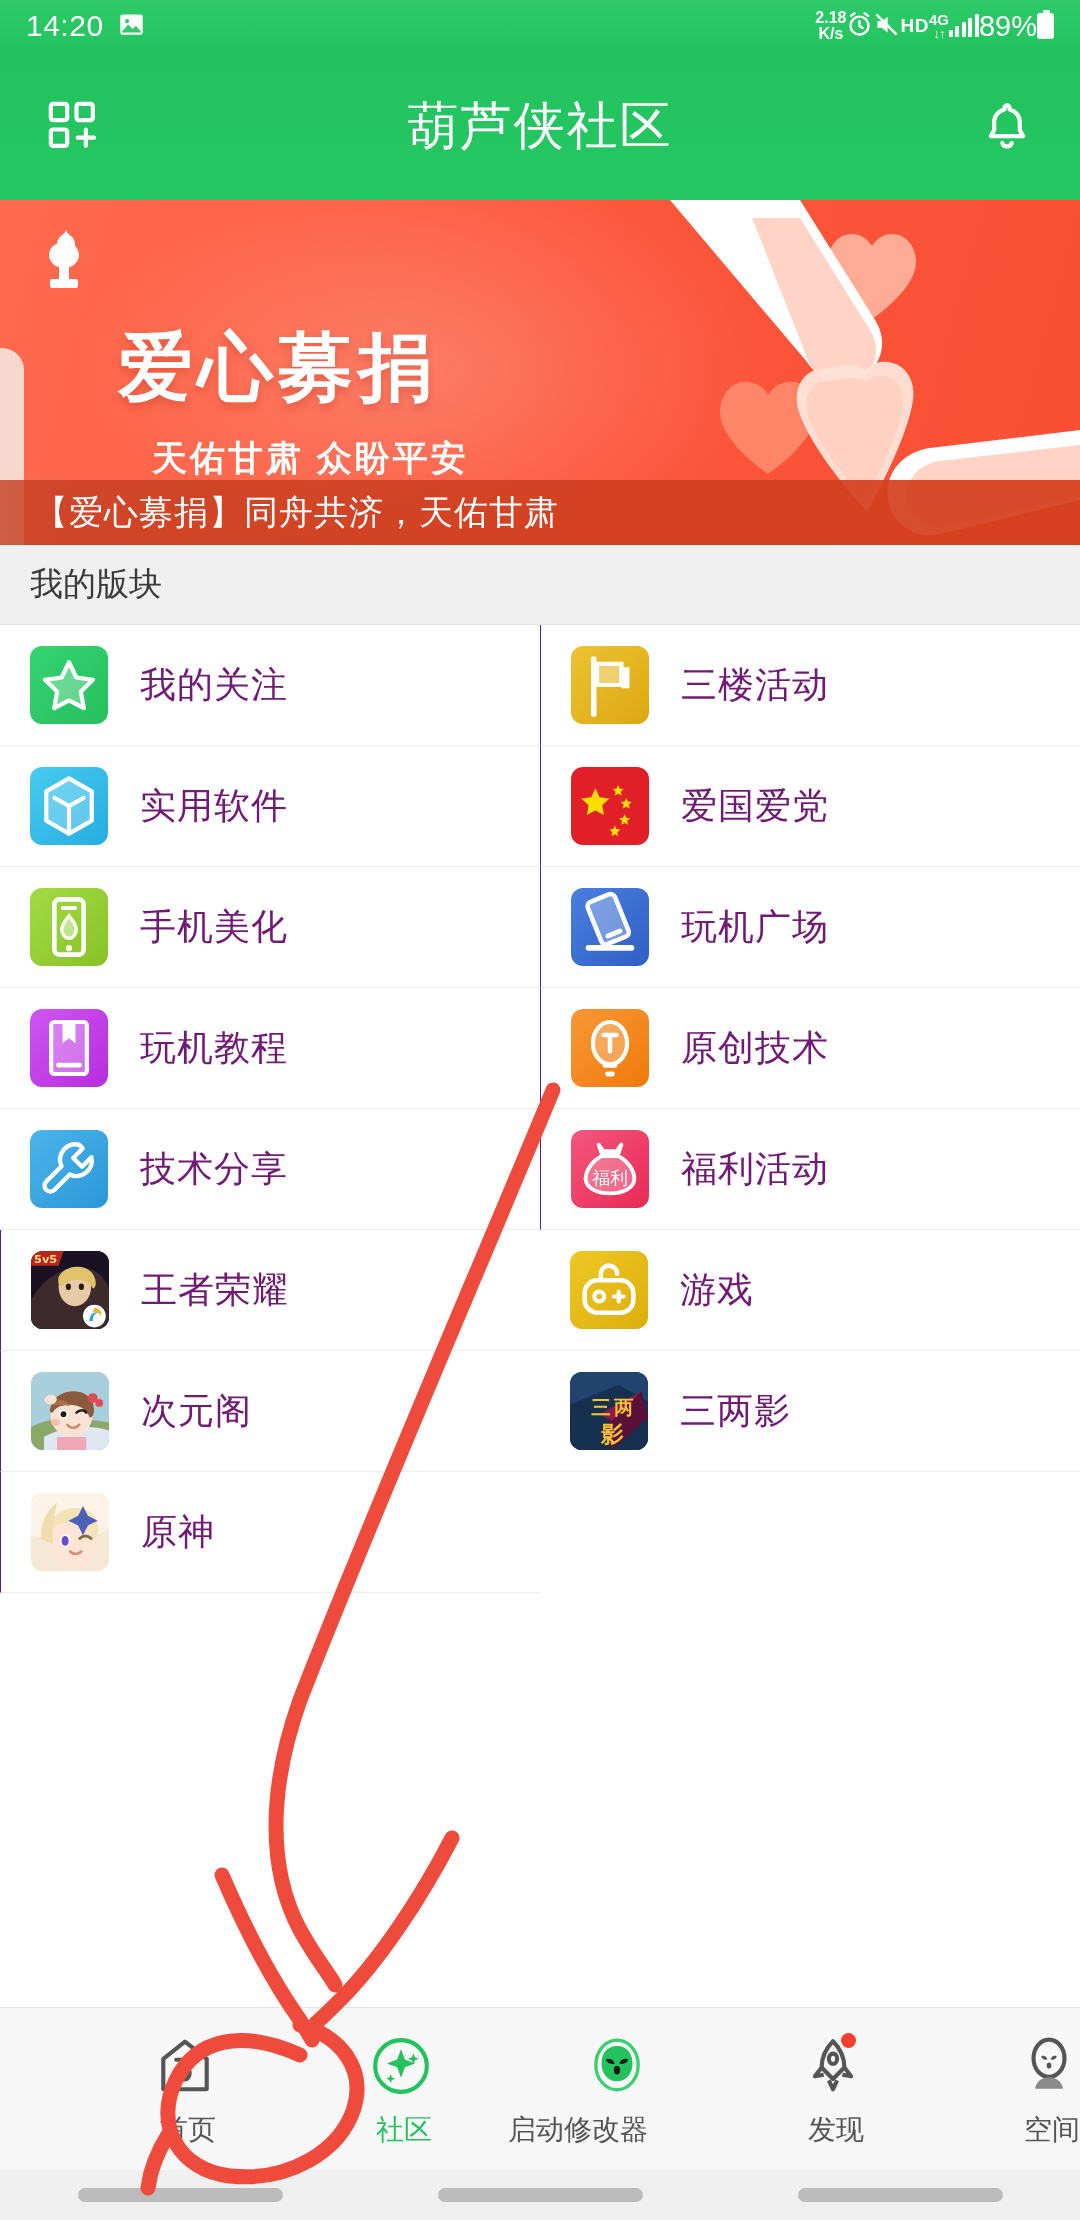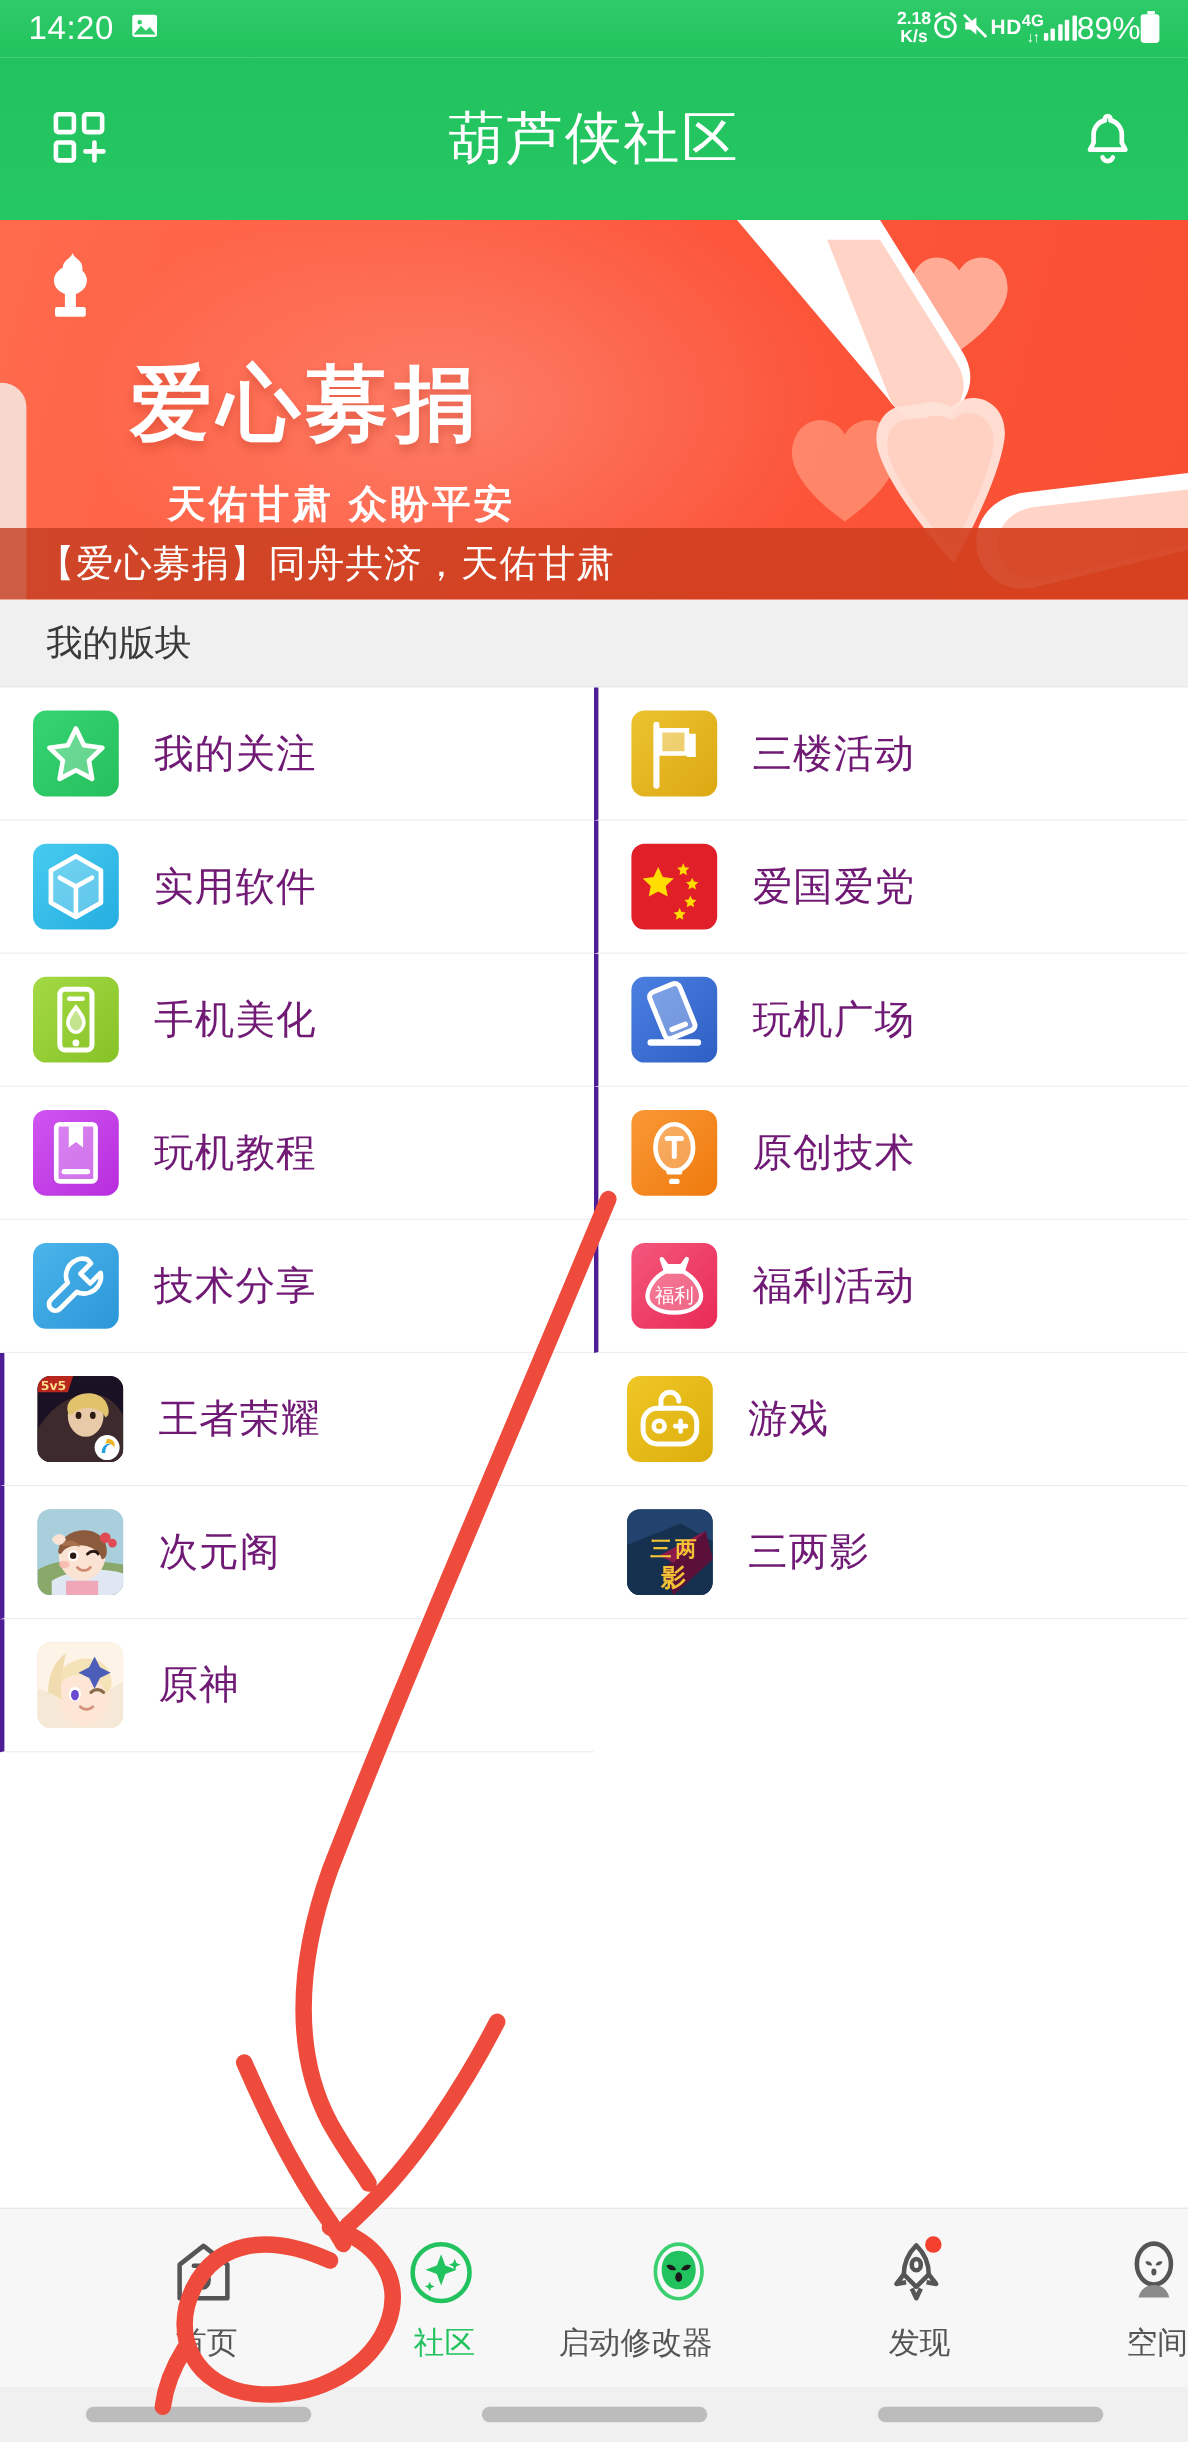--- a/index.html
+++ b/index.html
@@ -70,31 +70,31 @@
   .banner-caption{
     position:absolute;left:0;bottom:0;width:1080px;height:65px;
     background:linear-gradient(90deg,rgba(196,62,33,.80) 0%,rgba(205,62,30,.88) 45%,rgba(214,64,30,.94) 100%);
     display:flex;align-items:center;padding-left:34px;
     color:#fff;font-size:34px;letter-spacing:1px;
   }
 
   
   .section-head{
     width:1080px;height:80px;background:#f0f0f0;
-    display:flex;align-items:center;padding-left:42px;
+    display:flex;align-items:center;padding-left:30px;
     color:#3a3a3a;font-size:33px;border-bottom:1px solid #e3e3e3;
   }
 
   
   .grid{width:1080px;display:flex;flex-wrap:wrap;background:#fff;}
   .cell{
     width:540px;height:121px;display:flex;align-items:center;
     padding-left:30px;border-bottom:1px solid #ededed;position:relative;
   }
-  .cell.col-right{border-left:4px solid #4c1d95;}
+  .cell.col-right{border-left:1px solid #4c1d95;}
   .cell-ico{
     width:78px;height:78px;border-radius:12px;flex:0 0 78px;
     display:flex;align-items:center;justify-content:center;
     overflow:hidden;position:relative;
   }
   .cell-lab{margin-left:32px;font-size:36px;color:#701a75;letter-spacing:1px;}
   .ico-svg{width:78px;height:78px;display:block;}
 
   
   .annot{position:absolute;left:0;top:0;width:1080px;height:2220px;pointer-events:none;z-index:40;}

